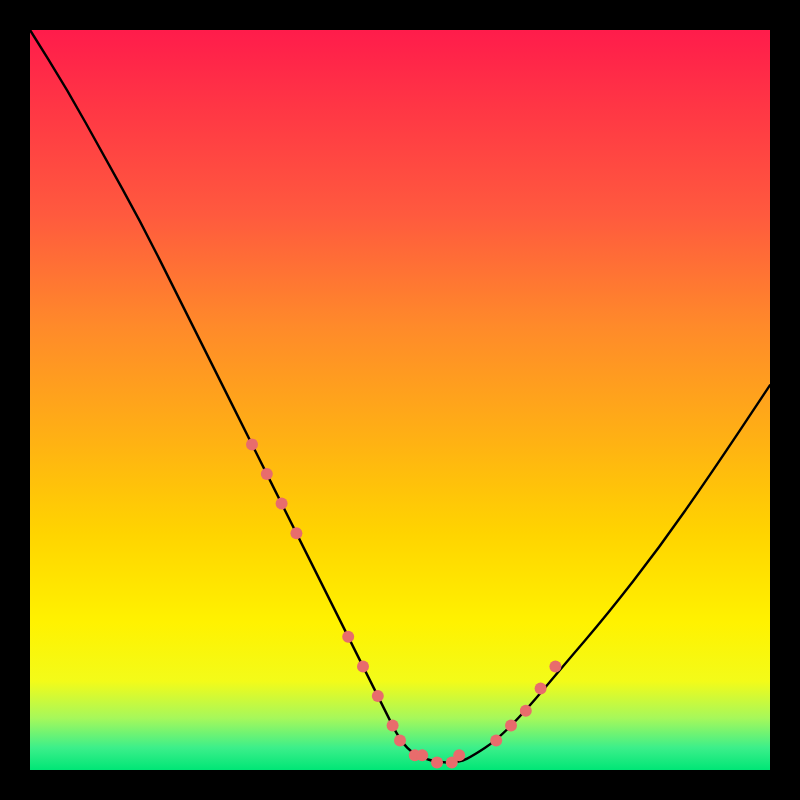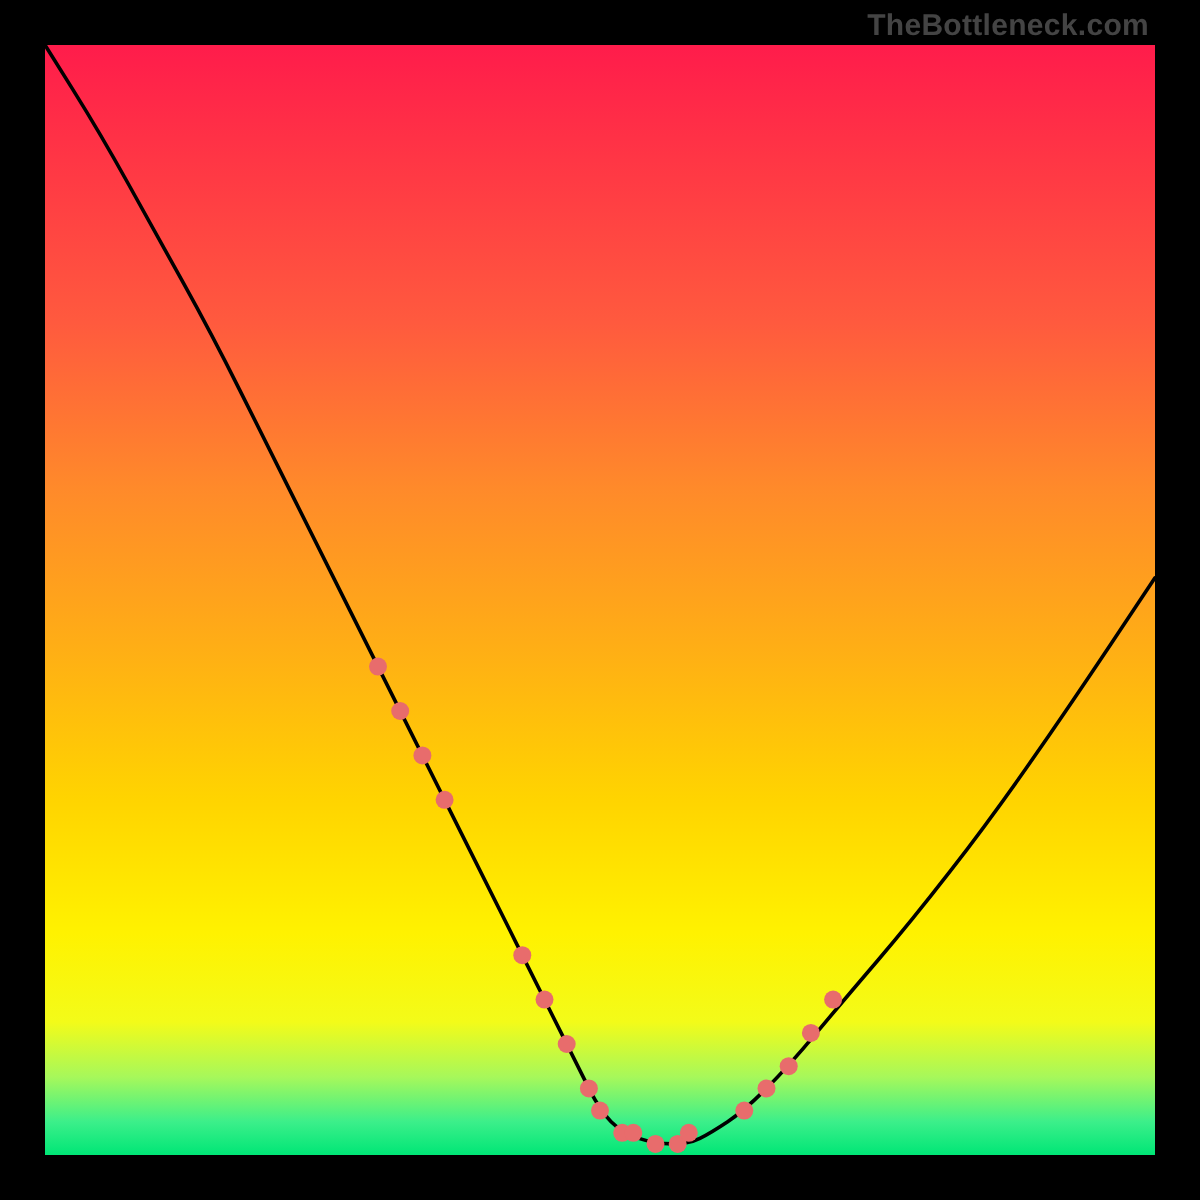--- a/index.html
+++ b/index.html
@@ -58,21 +58,20 @@
     width: 740px;
     height: 740px;
     overflow: visible;
   }
 </style>
 </head>
 <body>
 
 <div class="frame">
 
-  <div class="watermark">TheBottleneck.com</div>
 
   <div class="plot">
     <svg class="curve" viewBox="0 0 740 740" preserveAspectRatio="none">
       <path id="curve-path" fill="none" stroke="#000" stroke-width="2.4" stroke-linecap="round" stroke-linejoin="round" d="M 0.0 0.0 Q 0.0 0.0 18.5 29.6 Q 37.0 59.2 55.5 92.5 Q 74.0 125.8 92.5 159.1 Q 111.0 192.4 129.5 229.4 Q 148.0 266.4 166.5 303.4 Q 185.0 340.4 203.5 377.4 Q 222.0 414.4 240.5 451.4 Q 259.0 488.4 277.5 525.4 Q 296.0 562.4 314.5 599.4 Q 333.0 636.4 344.1 658.6 Q 355.2 680.8 362.6 695.6 Q 370.0 710.4 377.4 717.8 Q 384.8 725.2 395.9 728.9 Q 407.0 732.6 418.1 732.6 Q 429.2 732.6 436.6 728.9 Q 444.0 725.2 455.1 717.8 Q 466.2 710.4 481.0 695.6 Q 495.8 680.8 514.3 658.6 Q 532.8 636.4 555.0 610.5 Q 577.2 584.6 603.1 551.3 Q 629.0 518.0 654.9 481.0 Q 680.8 444.0 710.4 399.6 T 740.0 355.2"></path>
       <g id="dots-group">
           <circle cx="222.0" cy="414.4" r="6" fill="#e86c6c"></circle>
           <circle cx="236.8" cy="444.0" r="6" fill="#e86c6c"></circle>
           <circle cx="251.6" cy="473.6" r="6" fill="#e86c6c"></circle>
           <circle cx="266.4" cy="503.2" r="6" fill="#e86c6c"></circle>
           <circle cx="318.2" cy="606.8" r="6" fill="#e86c6c"></circle>

